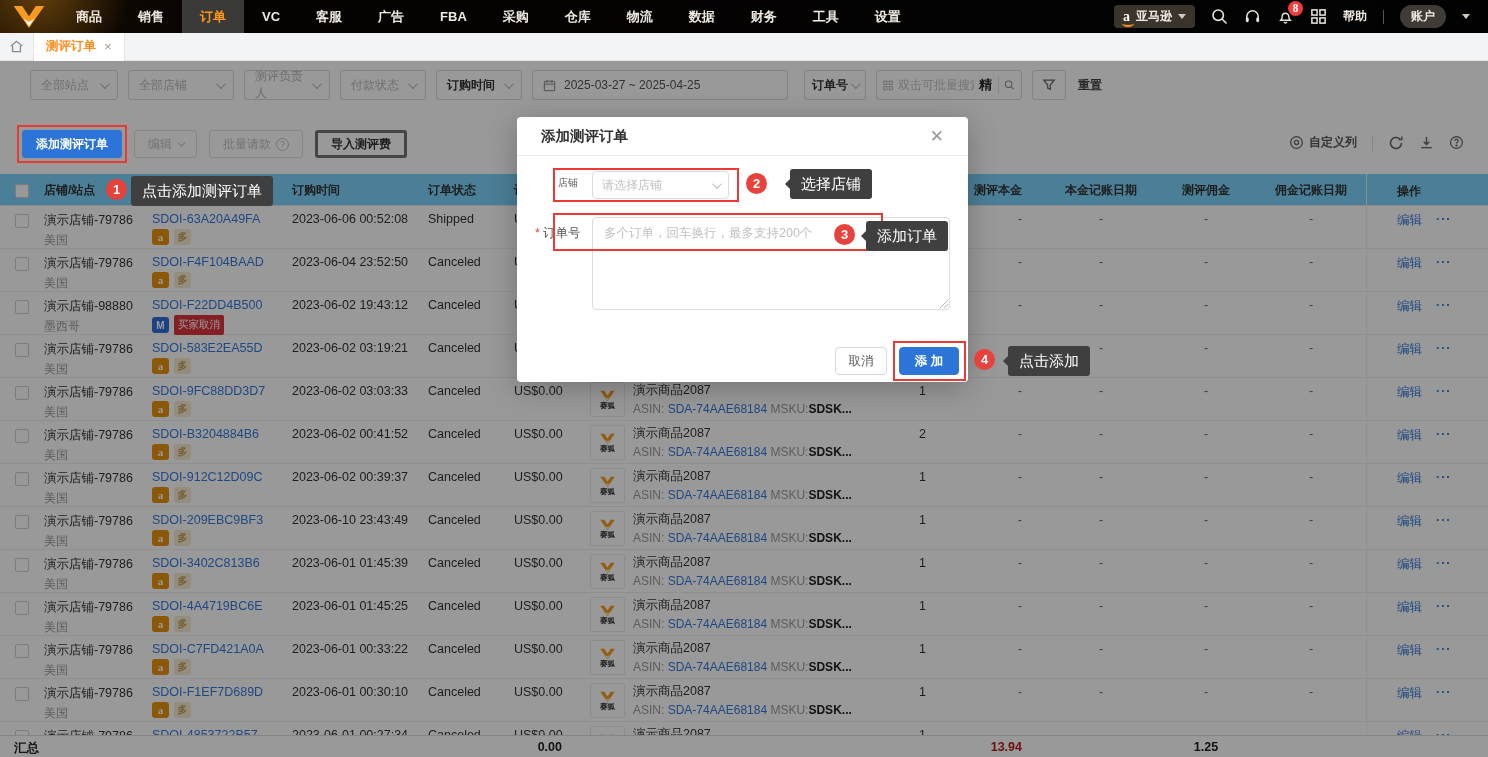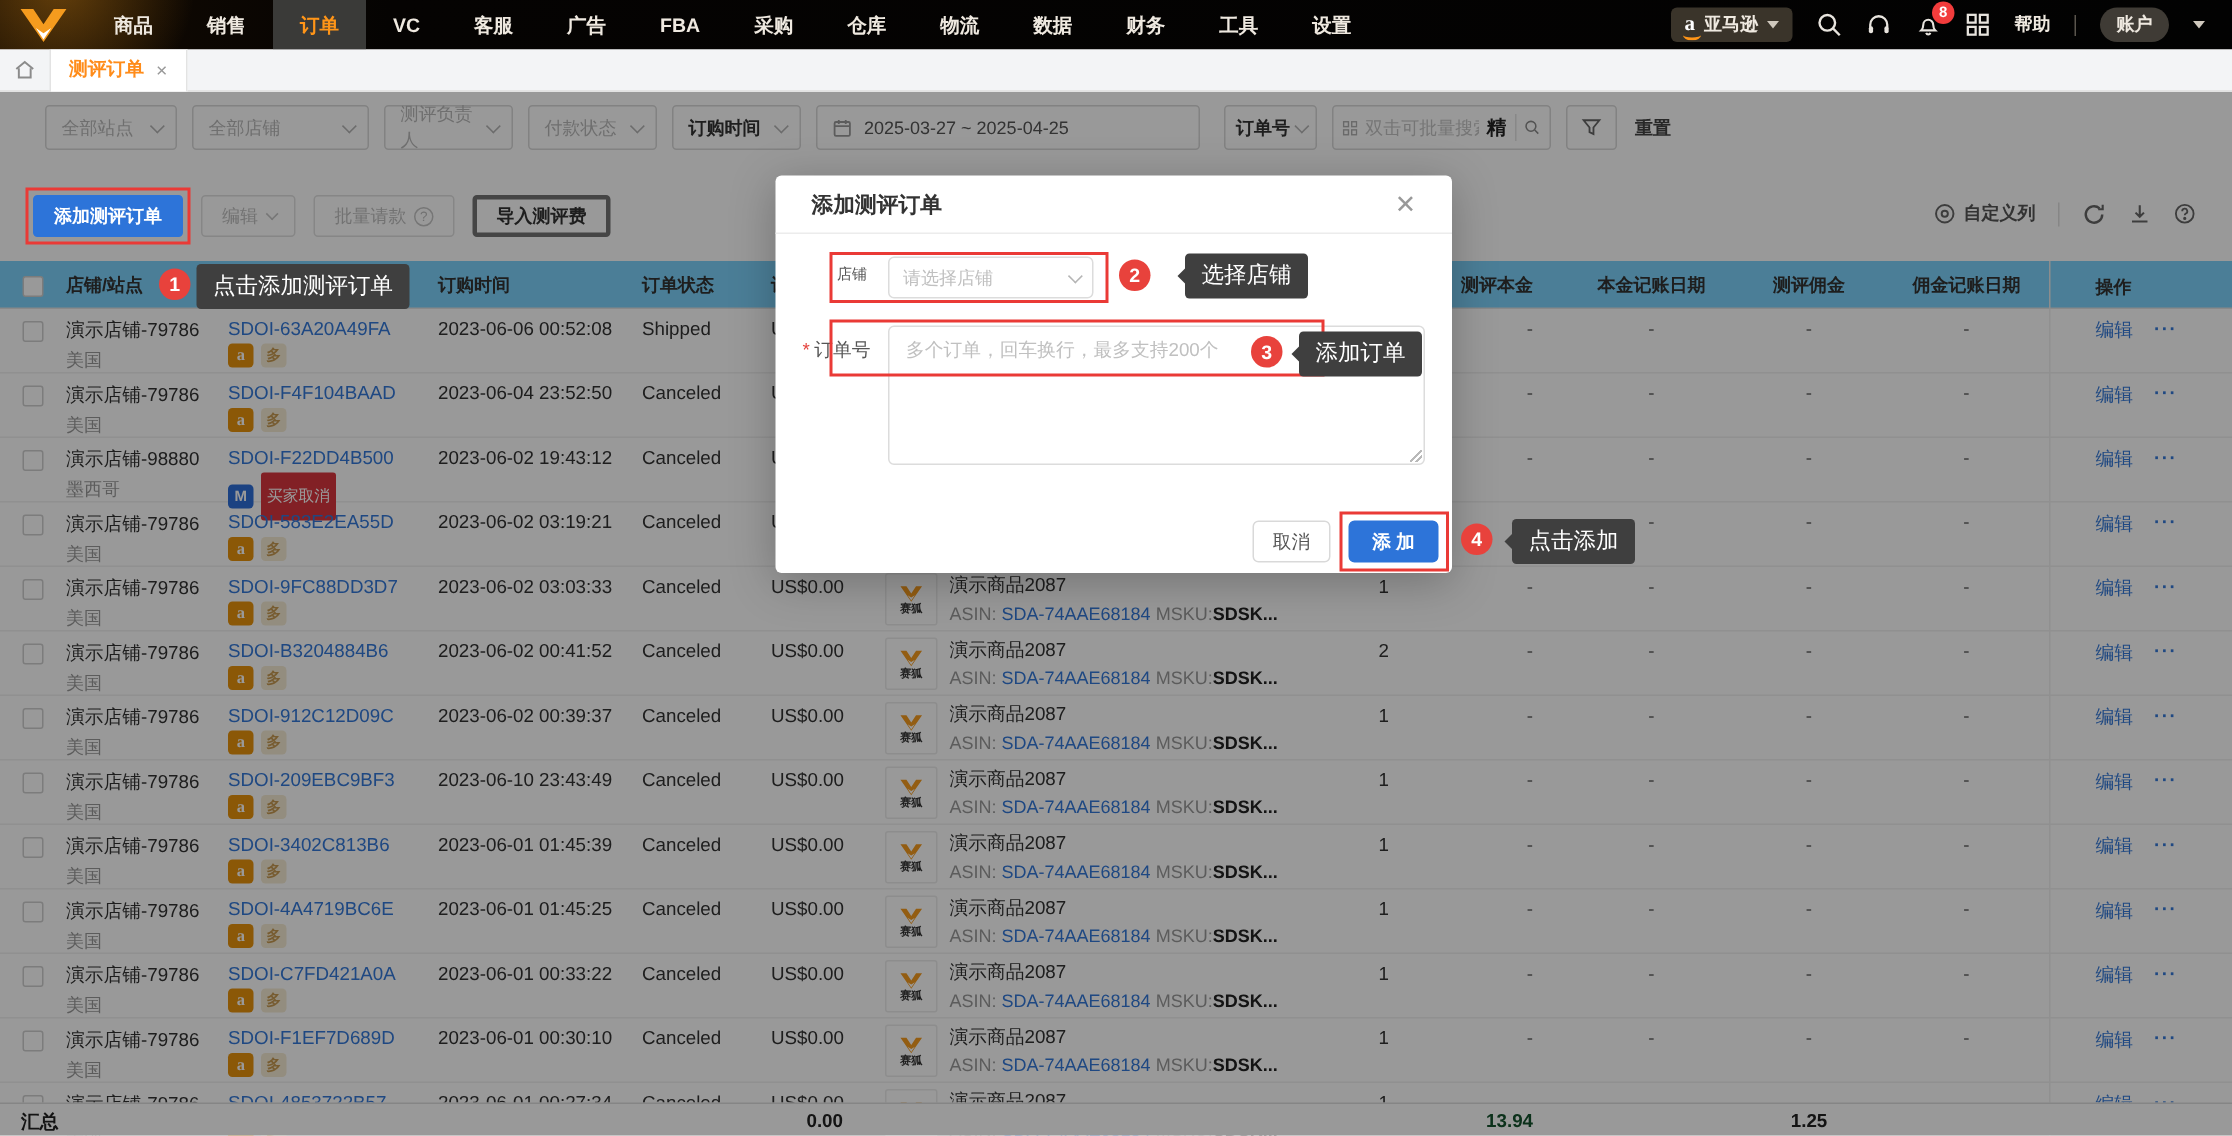--- a/index.html
+++ b/index.html
@@ -31,21 +31,21 @@
   .tab { height:28px; background:#fff; padding:0 12px; display:flex; align-items:center; gap:8px; font-size:12.5px; color:#ff8c1a; font-weight:700; border-right:1px solid #e3e3e3; cursor:pointer; }
   .tab-close { color:#999; font-weight:400; font-size:13px; cursor:pointer; }
 
   
   .content { position:absolute; top:61px; left:0; right:0; bottom:0; background:#fff; overflow:hidden; }
 
   .filter-row { display:flex; align-items:center; gap:10px; padding:9px 0 0 30px; }
   .fselect { height:30px; border:1px solid #d9d9d9; border-radius:3px; display:flex; align-items:center; justify-content:space-between; padding:0 10px; font-size:12px; color:#b9b9b9; background:#fff; cursor:pointer; }
   .fselect.dark { color:#333; font-weight:600; }
   .chev { width:7px; height:7px; border-right:1.5px solid #b5b5b5; border-bottom:1.5px solid #b5b5b5; transform:rotate(45deg) translateY(-2px); flex:none; margin-left:8px; }
-  .w88{width:88px;} .w118{width:118px;} .w86{width:86px;}
+  .w88{width:88px;} .w118{width:106px;} .w86{width:86px;}
   .daterange { width:256px; height:30px; border:1px solid #d9d9d9; border-radius:3px; display:flex; align-items:center; gap:8px; padding:0 10px; font-size:12px; color:#555; cursor:pointer; }
   .orderno-sel { width:62px; height:30px; margin-left:6px; border:1px solid #d9d9d9; border-radius:3px; display:flex; align-items:center; justify-content:space-between; padding:0 7px; font-size:12px; color:#333; font-weight:600; cursor:pointer; }
   .searchbox { width:146px; height:30px; border:1px solid #d9d9d9; border-radius:3px; display:flex; align-items:center; padding:0 6px; gap:5px; }
   .searchbox input { border:none; outline:none; width:76px; font-size:12px; color:#333; font-family:inherit; }
   .searchbox input::placeholder { color:#c3c3c3; }
   .exact { font-size:13px; font-weight:700; color:#222; cursor:pointer; padding-right:6px; border-right:1px solid #e3e3e3; }
   .funnel-box { width:34px; height:30px; border:1px solid #d9d9d9; border-radius:3px; display:flex; align-items:center; justify-content:center; cursor:pointer; }
   .reset-txt { font-size:12px; color:#444; font-weight:600; margin-left:2px; cursor:pointer; }
 
   
@@ -73,21 +73,21 @@
   .cell { padding-top:6px; }
   .cell-check { display:flex; justify-content:center; padding-top:8px; }
   .cbox { width:14px; height:14px; border:1px solid #cfcfcf; border-radius:2px; background:#fff; cursor:pointer; }
   .sub { font-size:12px; color:#9a9a9a; margin-top:3px; }
   .link { color:#3479d9; cursor:pointer; }
   .badges { display:flex; gap:5px; margin-top:3px; align-items:center; }
   .bdg { width:17px; height:16px; border-radius:3px; font-size:10px; font-weight:700; display:inline-flex; align-items:center; justify-content:center; }
   .bdg-amz { background:#e8930c; color:#fff; font-family:"Liberation Serif","DejaVu Serif",serif; font-size:11px; }
   .bdg-multi { background:#f6ecd4; color:#c79a52; }
   .bdg-m { background:#2d6ed9; color:#fff; }
-  .bdg-cancel { height:32px; background:#d9363e; color:#fff; border-radius:2px; font-size:10.5px; padding:0 4px; display:inline-flex; align-items:center; }
+  .bdg-cancel { height:20px; background:#d9363e; color:#fff; border-radius:2px; font-size:10.5px; padding:0 4px; display:inline-flex; align-items:center; }
   .cell-amount { text-align:right; padding-right:14px; }
   .cell-prod { display:flex; gap:8px; padding-top:4px; padding-left:14px; }
   .thumb { width:35px; height:35px; border:1px solid #ececec; border-radius:2px; display:flex; flex-direction:column; align-items:center; justify-content:center; flex:none; background:#fff; }
   .thumb-brand { font-size:7.5px; font-weight:700; color:#333; line-height:8px; }
   .prod-name { font-size:12.5px; color:#333; }
   .prod-line2 { font-size:12px; margin-top:3px; white-space:nowrap; }
   .lab { color:#9a9a9a; }
   .msku-val { color:#222; font-weight:700; }
   .cell-qty { text-align:right; }
   .cell-dash-r { text-align:right; padding-right:24px; color:#666; }
@@ -946,21 +946,21 @@
 </div>
 
   <div class="summary-row grid-cols">
     <div class="sum-label">汇总</div>
     <div></div>
       <div></div>
       <div></div>
     <div class="cell-amount">0.00</div>
     <div></div>
       <div></div>
-    <div class="cell-dash-r" style="color:#14532d;">13.94</div>
+    <div class="cell-dash-r" style="color:#b91c1c;">13.94</div>
     <div></div>
     <div class="cell-dash-c" style="color:#222;">1.25</div>
     <div></div>
       <div></div>
   </div>
 </div>
 
 <div class="overlay"></div>
 
 <div class="modal">

